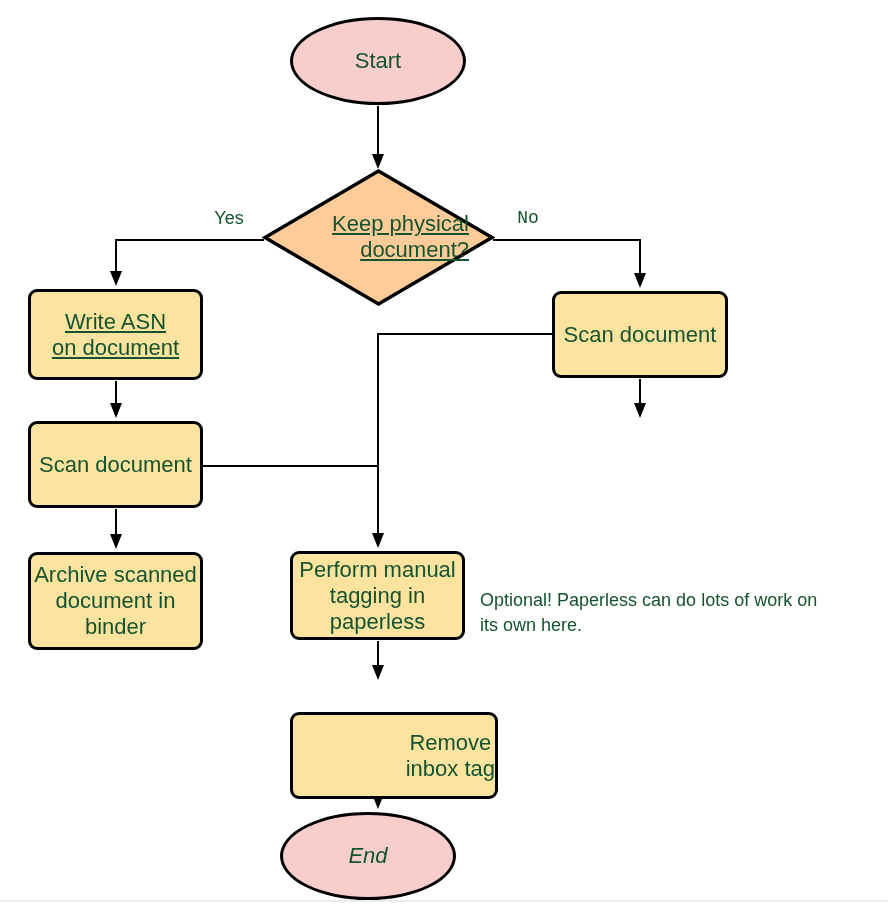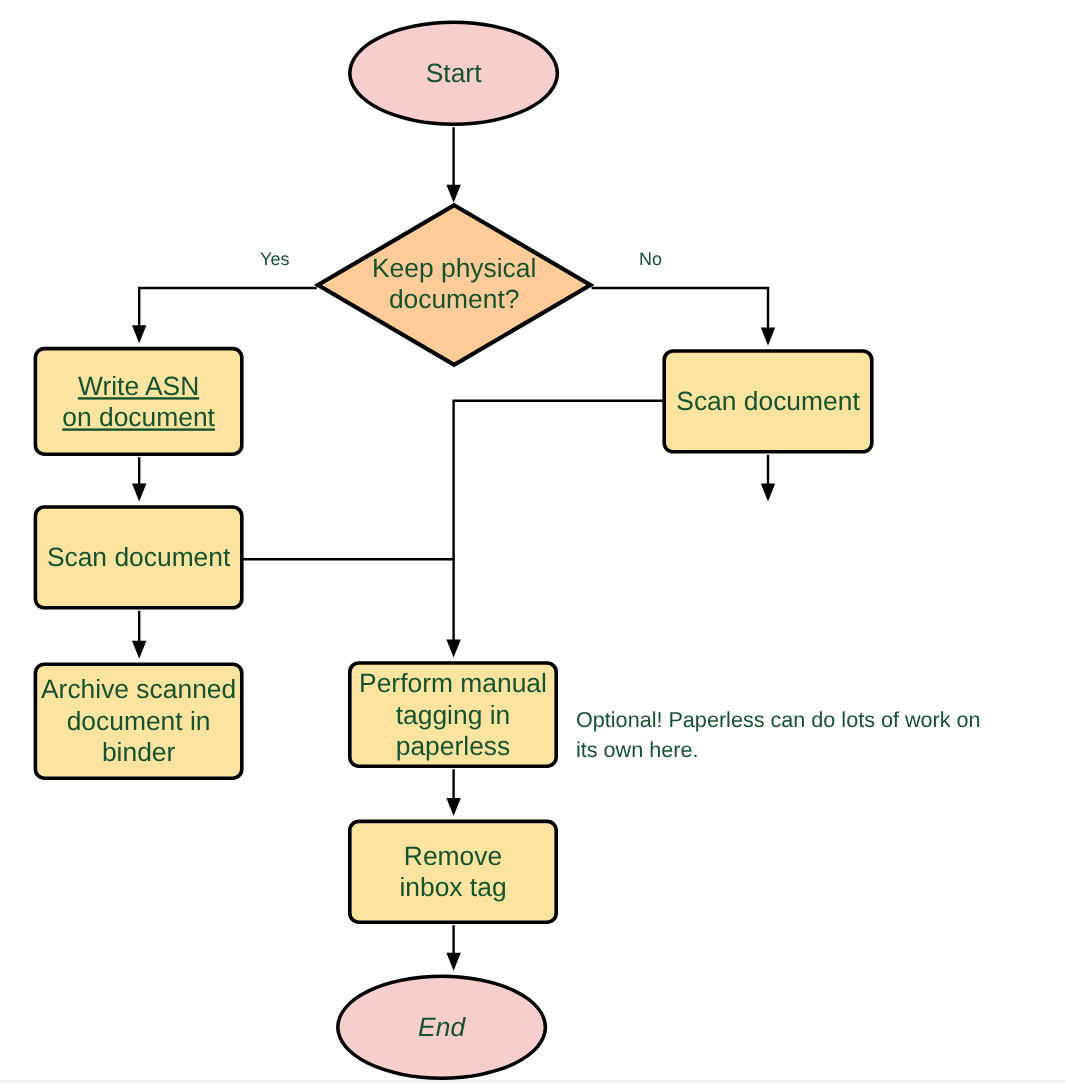--- a/index.html
+++ b/index.html
@@ -10,24 +10,25 @@
   .edges{position:absolute;left:0;top:0;width:888px;height:907px;}
   .edge{fill:none;stroke:#000;stroke-width:2;}
   .node{
     position:absolute;display:flex;align-items:center;justify-content:center;
     text-align:center;font-size:22px;line-height:26px;white-space:pre-line;
     box-sizing:border-box;
   }
   .process{background:#FCE3A0;border:3px solid #000;border-radius:9px;}
   .terminal{background:#F8CECC;border:3.5px solid #000;border-radius:50%;}
   .decision-label{
-    position:absolute;text-align:center;font-size:22px;line-height:26px;
+    position:absolute;text-align:right;font-size:22px;line-height:26px;
     white-space:pre-line;
+    text-decoration:underline;
   }
-  .edge-label{position:absolute;font-size:15px;text-align:center;}
+  .edge-label{position:absolute;font-size:18px;text-align:center;}
   .note{
     position:absolute;font-size:18px;line-height:25px;
     white-space:pre-line;
   }
   .bottom-hairline{position:absolute;left:0;top:900px;width:888px;height:2px;background:#ececec;}
 </style>
 </head>
 <body>
 
 <div class="canvas">
@@ -55,21 +56,21 @@
 
   <div class="node terminal" style="left:290px;top:17px;width:176px;height:88px;">
     <span>Start</span>
   </div>
 
   <div class="decision-label" style="left:288px;top:211px;width:181px;">Keep physical
 document?</div>
 
   <div class="edge-label" style="left:202px;top:208px;width:54px;">Yes</div>
 
-  <div class="edge-label" style="left:518px;top:208px;width:48px;">No</div>
+  <div class="edge-label" style="left:504px;top:208px;width:48px;font-family:Liberation Mono, monospace;">No</div>
 
   <div class="node process" style="left:28px;top:289px;width:175px;height:91px;text-decoration:underline;">
     <span>Write ASN
 on document</span>
   </div>
 
   <div class="node process" style="left:28px;top:421px;width:175px;height:87px;">
     <span>Scan document</span>
   </div>
 
@@ -86,21 +87,21 @@
 
   <div class="node process" style="left:290px;top:551px;width:175px;height:89px;">
     <span>Perform manual
 tagging in
 paperless</span>
   </div>
 
   <div class="note" style="left:480px;top:588px;width:405px;">Optional! Paperless can do lots of work on
 its own here.</div>
 
-  <div class="node process" style="left:290px;top:683px;width:175px;height:87px;">
+  <div class="node process" style="left:290px;top:712px;width:208px;height:87px;justify-content:flex-end;">
     <span>Remove
 inbox tag</span>
   </div>
 
   <div class="node terminal" style="left:280px;top:812px;width:176px;height:88px;font-style:italic;">
     <span>End</span>
   </div>
 
   <div class="bottom-hairline"></div>
 </div>

